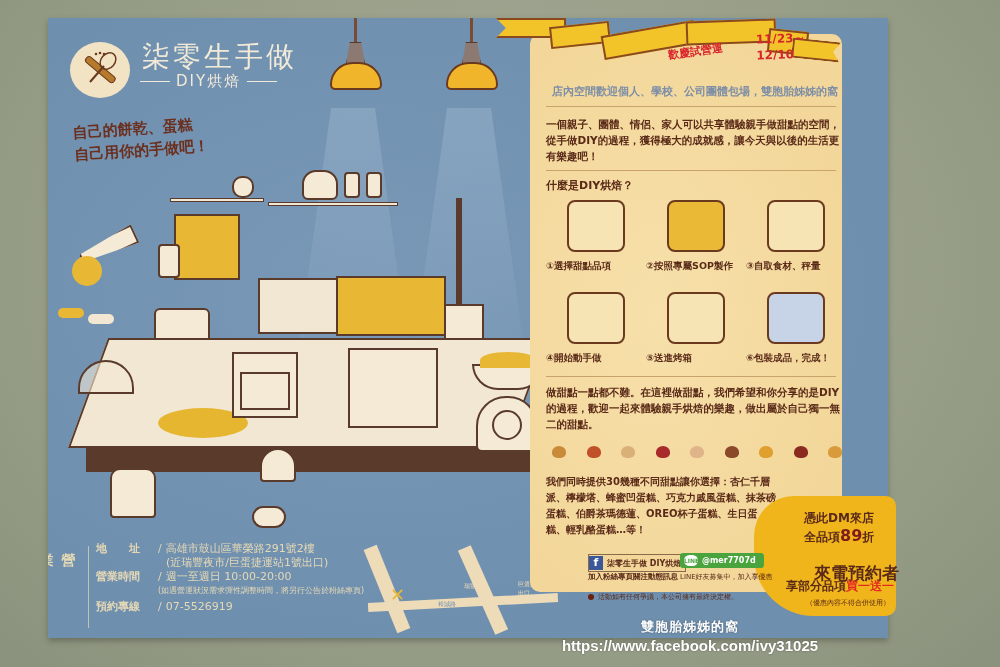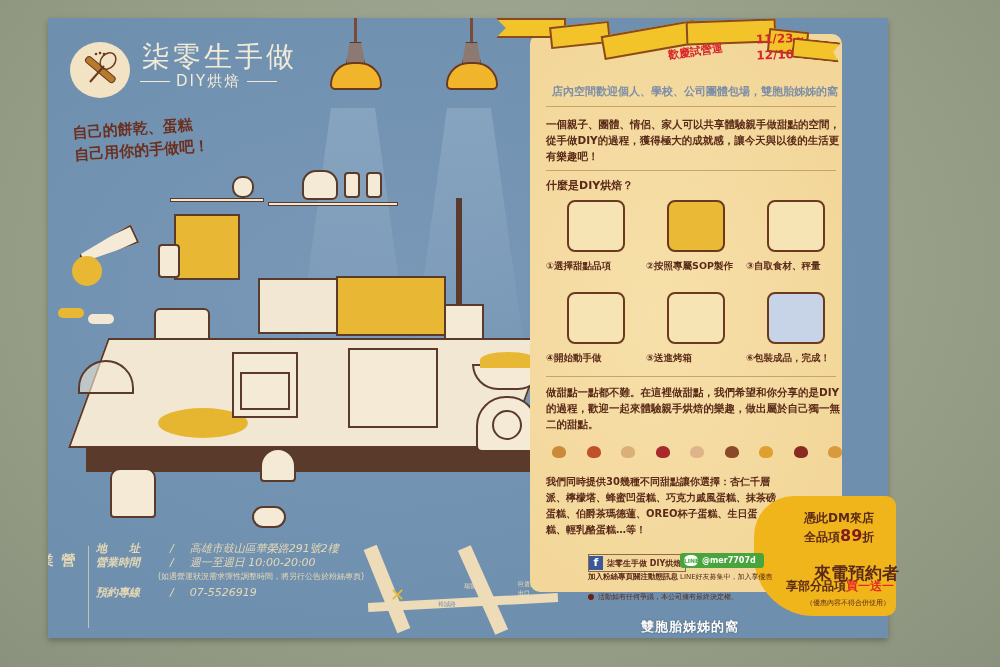--- a/index.html
+++ b/index.html
@@ -47,21 +47,21 @@
   .cloud { position: absolute; width: 26px; height: 10px; background: #f1e7d2; border-radius: 10px; }
   .cloud.y { background: #e8b835; }
   .piping { position: absolute; left: 30px; top: 218px; width: 60px; height: 20px; background: #f4ead6; border: 2px solid #5a3a2a; clip-path: polygon(0 30%, 100% 0, 100% 100%, 0 70%); transform: rotate(-25deg); }
   .yellow-sun { position: absolute; left: 24px; top: 238px; width: 30px; height: 30px; border-radius: 50%; background: #e8b835; }
   .pipe { position: absolute; left: 408px; top: 180px; width: 6px; height: 110px; background: #5a3a2a; }
 
   .info-block { position: absolute; left: 14px; top: 524px; color: #e5d9b6; }
   .info-vertical { position: absolute; left: 0; top: 0; width: 18px; font-size: 14px; font-weight: bold; line-height: 22px; writing-mode: vertical-rl; letter-spacing: 4px; }
   .info-divider { position: absolute; left: 26px; top: 4px; width: 1px; height: 82px; background: #e5d9b6; opacity: 0.7; }
   .info-rows { position: absolute; left: 34px; top: 0; font-size: 11px; line-height: 14px; white-space: nowrap; }
-  .info-row { display: flex; gap: 16px; font-style: italic; }
+  .info-row { display: flex; gap: 4px; }
   .info-label { width: 58px; font-weight: bold; }
   .info-note { font-size: 8px; padding-left: 62px; }
 
   .map { position: absolute; left: 320px; top: 508px; width: 200px; height: 110px; }
   .road { position: absolute; background: #eedcb9; }
   .map-marker { position: absolute; left: 22px; top: 58px; color: #e8b835; font-size: 18px; font-weight: bold; }
   .map-text { position: absolute; font-size: 6px; color: #6f8fae; }
 
   
   .panel { position: absolute; left: 530px; top: 34px; width: 312px; height: 558px; background: #f3d79a; border-radius: 10px; }
@@ -186,20 +186,23 @@
 
   <div class="info-block">
     <div class="info-vertical">營業資訊</div>
     <div class="info-divider"></div>
     <div class="info-rows">
       <div class="info-row">
         <span class="info-label">地　　址</span>
         <span>/</span>
         <span>高雄市鼓山區華榮路291號2樓</span>
       </div>
+      <div class="info-row" style="padding-left:70px;">
+        <span>(近瑞豐夜市/巨蛋捷運站1號出口)</span>
+      </div>
       <div class="info-row">
         <span class="info-label">營業時間</span>
         <span>/</span>
         <span>週一至週日 10:00-20:00</span>
       </div>
       <div class="info-note">(如遇營運狀況需求彈性調整時間，將另行公告於粉絲專頁)</div>
       <div class="info-row" style="margin-top:2px;">
         <span class="info-label">預約專線</span>
         <span>/</span>
         <span>07-5526919</span>
@@ -302,13 +305,14 @@
   <span>@mer7707d</span>
 </div>
 <div class="line-sub">LINE好友募集中，加入享優惠</div>
 <div class="footnote">
   <span class="dot"></span>
   <span>活動如有任何爭議，本公司擁有最終決定權。</span>
 </div>
 
 <div class="watermark">
   <div class="wm-1">雙胞胎姊姊的窩</div>
+  <div class="wm-2">https://www.facebook.com/ivy31025</div>
 </div>
 
 </body></html>

